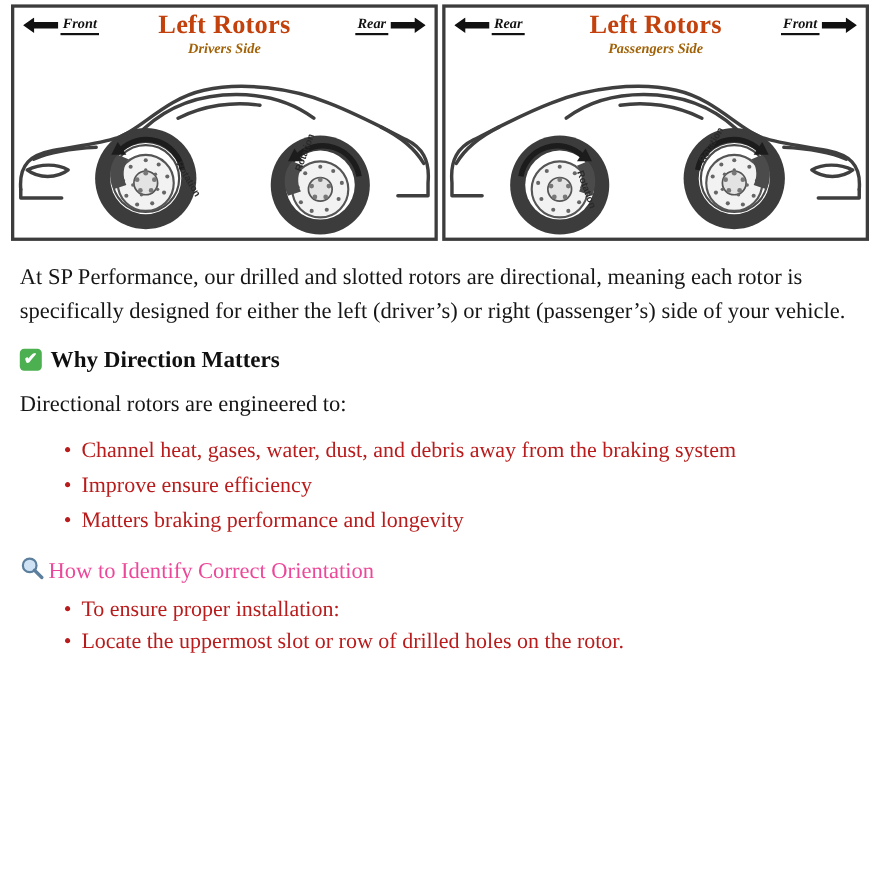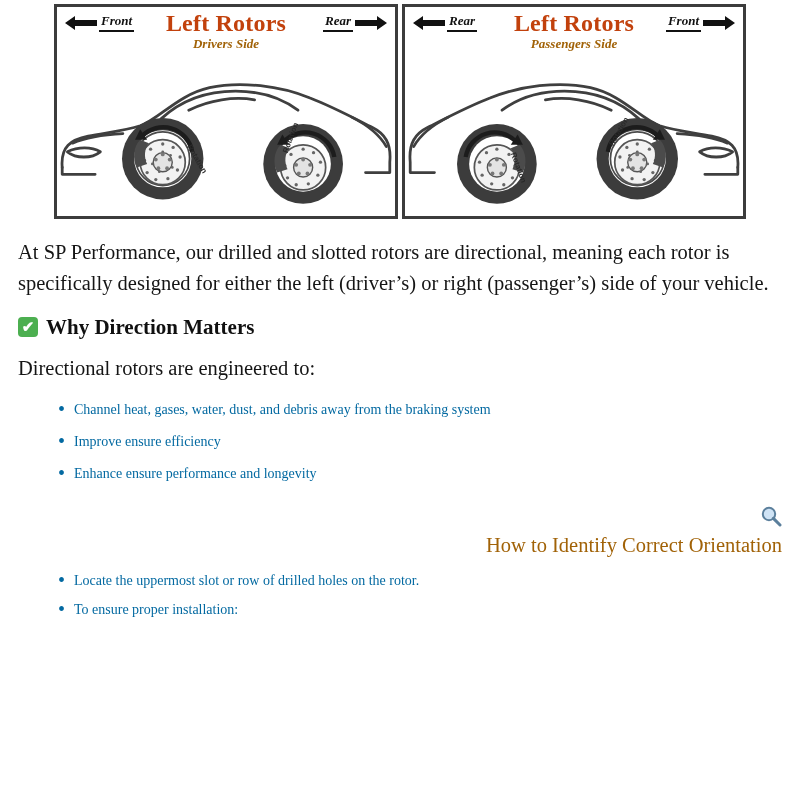--- a/index.html
+++ b/index.html
@@ -17,21 +17,21 @@
   .page {
     width: 800px;
     height: 800px;
     position: relative;
     box-sizing: border-box;
   }
 
   
   .diagram {
     position: relative;
-    width: 692px;
+    width: 780px;
     height: 215px;
     margin: 4px auto 0 auto;
     display: flex;
     gap: 4px;
   }
   .panel {
     position: relative;
     flex: 1 1 0;
     border: 3px solid #3c3c3c;
     box-sizing: border-box;
@@ -82,21 +82,21 @@
     position: absolute;
     left: 0;
     top: 38px;
     width: 100%;
     height: 172px;
   }
   .car-svg { display: block; width: 100%; height: 100%; }
 
   
   .content {
-    padding: 14px 18px 0 18px;
+    padding: 14px 1px 0 18px;
     box-sizing: border-box;
   }
   p.para {
     font-size: 20.5px;
     line-height: 31px;
     margin: 4px 0 10px 0;
     color: #151515;
   }
   h2.heading {
     font-size: 21px;
@@ -121,43 +121,42 @@
     font-family: "Liberation Sans", sans-serif;
     font-weight: bold;
     flex: 0 0 auto;
   }
   h3.subheading {
     font-size: 20.5px;
     line-height: 28px;
     font-weight: normal;
     margin: 16px 0 6px 0;
     display: flex;
-    align-items: flex-end;
+    align-items: flex-start;
     gap: 4px;
-    color: #a16207;
-    flex-direction: column;
+    color: #ec4899;
   }
   .magnifier {
     display: inline-block;
     width: 22px;
     height: 22px;
     flex: 0 0 auto;
   }
   ul.bullets {
     margin: 2px 0 6px 0;
     padding-left: 40px;
     list-style: none;
   }
   ul.bullets li {
-    font-size: 14px;
+    font-size: 20px;
     line-height: 31px;
     position: relative;
     padding-left: 16px;
     margin-bottom: 1px;
-    color: #0369a1;
+    color: #b91c1c;
   }
   ul.bullets li::before {
     content: "\2022";
     position: absolute;
     left: 0;
     top: 0;
     font-size: 20px;
   }
   ul.tight li { margin-bottom: -2px; }
 </style>
@@ -379,32 +378,32 @@
     <h2 class="heading">
       <span class="check-badge">✔</span>
       <span>Why Direction Matters</span>
     </h2>
 
     <p class="para">Directional rotors are engineered to:</p>
 
     <ul class="bullets">
       <li>Channel heat, gases, water, dust, and debris away from the braking system</li>
       <li>Improve ensure efficiency</li>
-      <li>Enhance ensure performance and longevity</li>
+      <li>Matters braking performance and longevity</li>
     </ul>
 
     <h3 class="subheading">
       <span class="magnifier">
         <svg width="22" height="22" viewBox="0 0 22 22">
           <circle cx="9" cy="9" r="6.2" fill="#cfe3f5" stroke="#5b7f9c" stroke-width="2"></circle>
           <line x1="13.4" y1="13.4" x2="20" y2="20" stroke="#5b7f9c" stroke-width="3" stroke-linecap="round"></line>
         </svg>
       </span>
       <span>How to Identify Correct Orientation</span>
     </h3>
 
     <ul class="bullets tight">
+      <li>To ensure proper installation:</li>
       <li>Locate the uppermost slot or row of drilled holes on the rotor.</li>
-      <li>To ensure proper installation:</li>
     </ul>
 
   </div>
 </div>
 
 </body></html>

